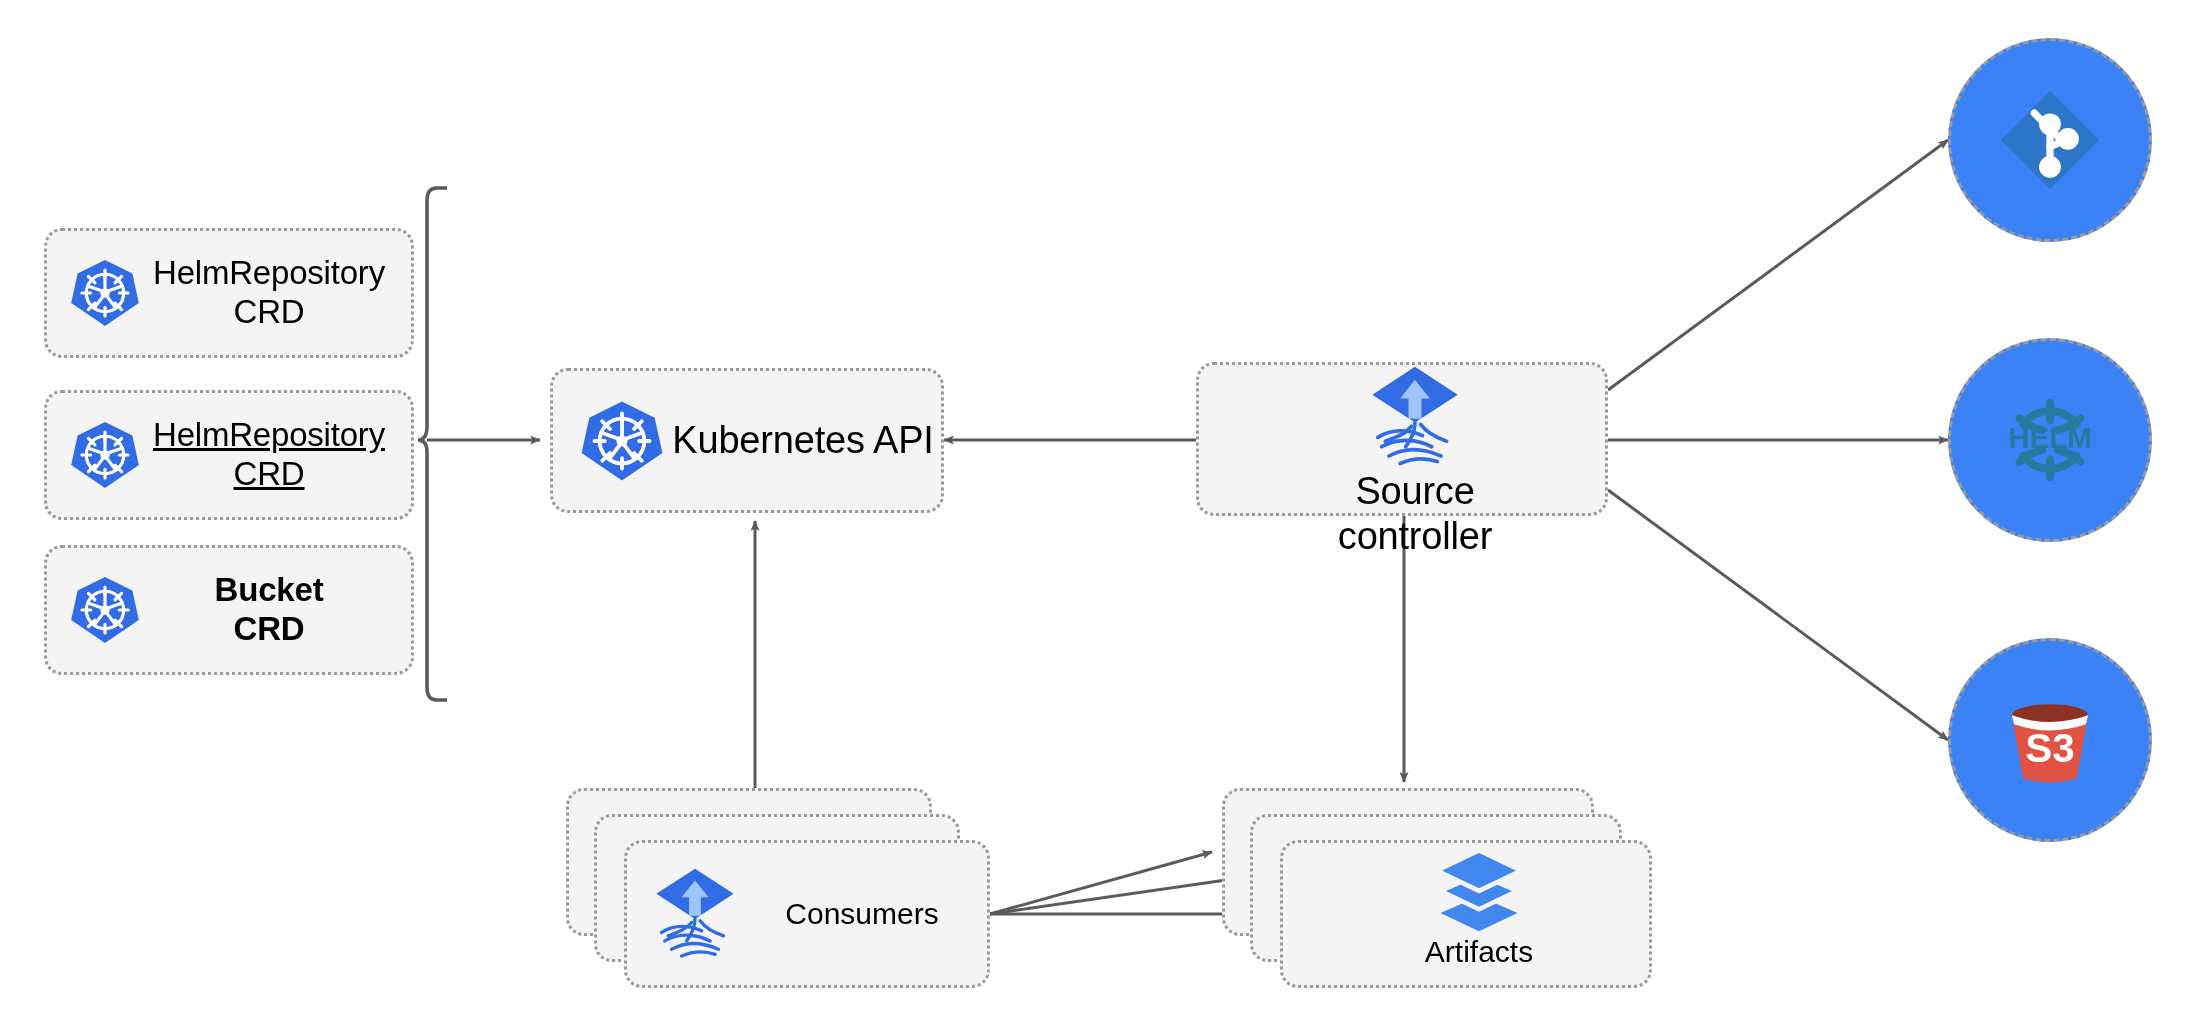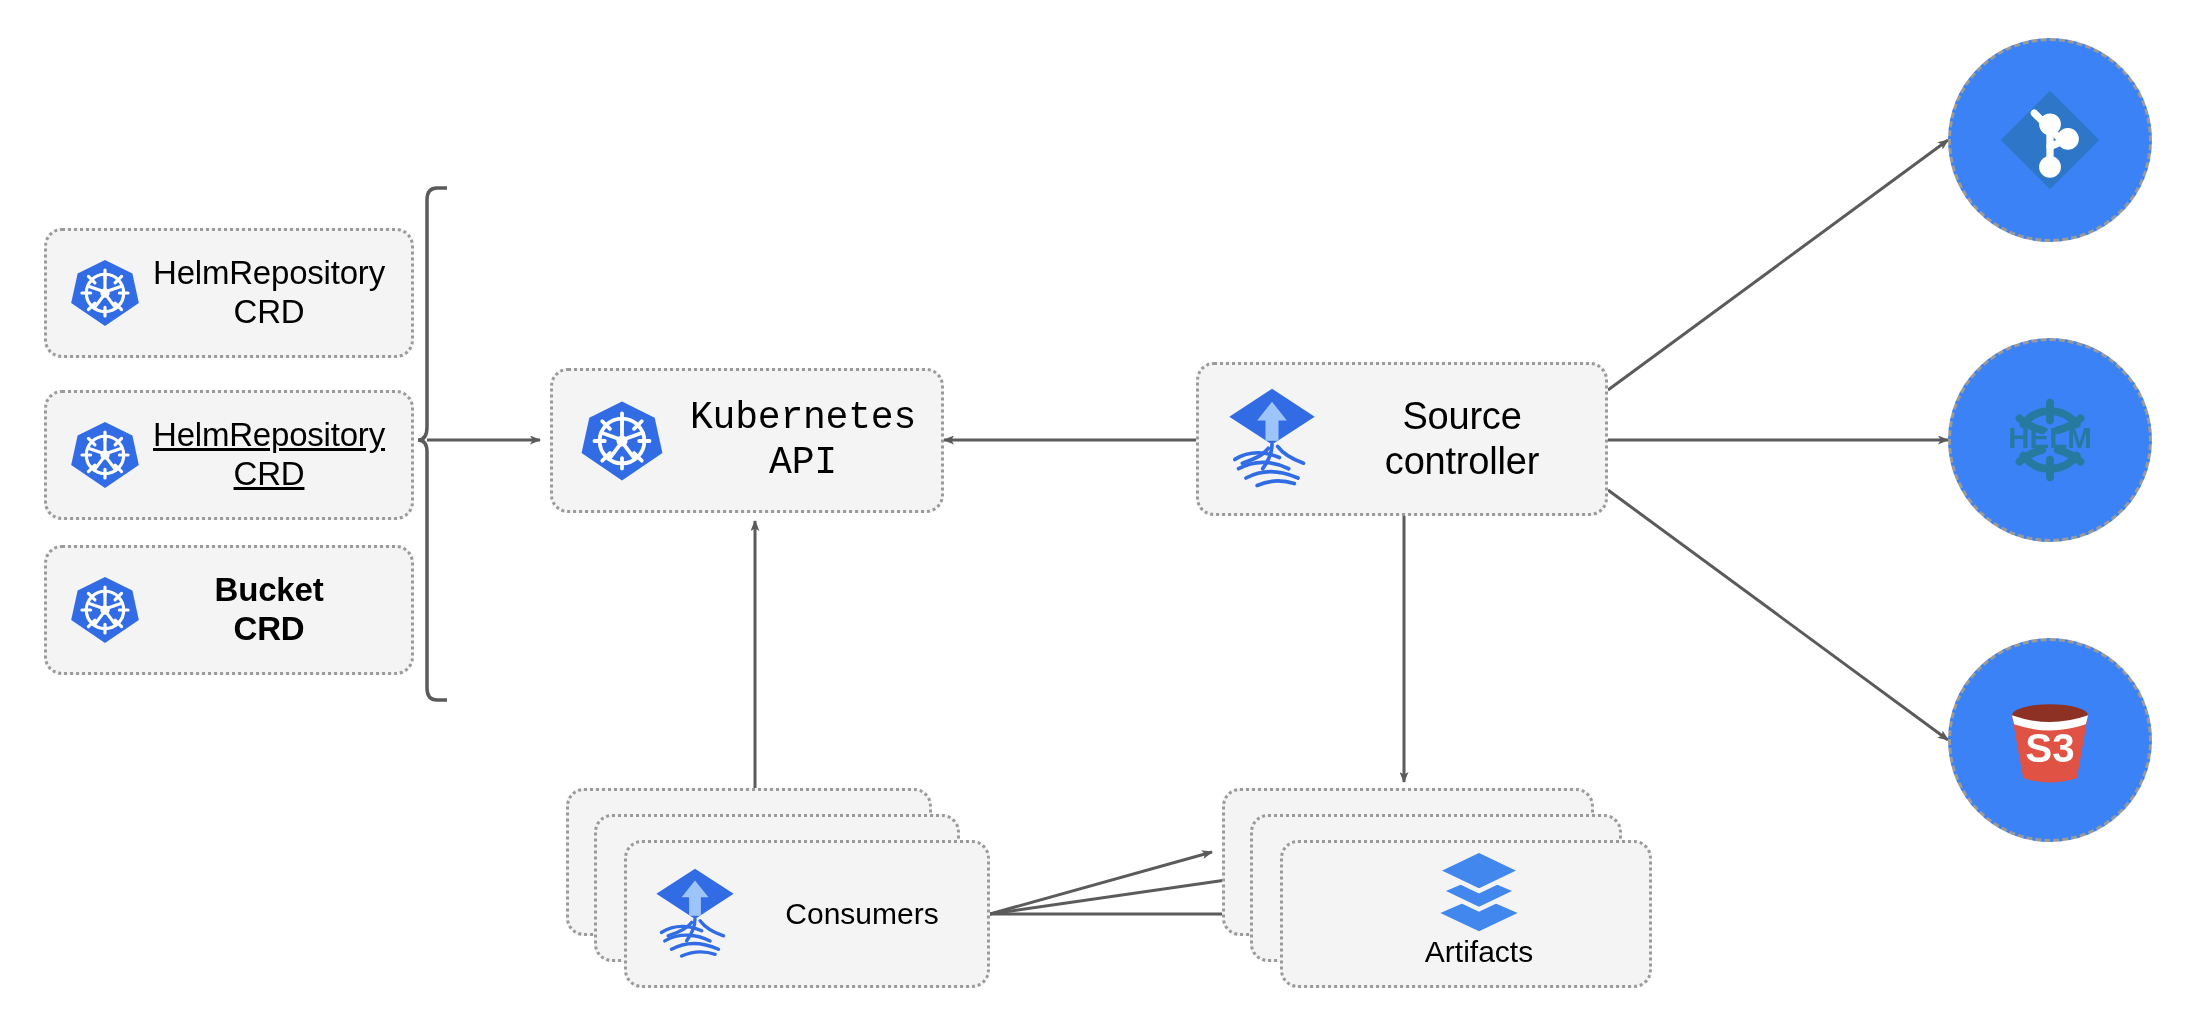--- a/index.html
+++ b/index.html
@@ -197,21 +197,21 @@
         <line x1="55" y1="47" x2="72" y2="41"></line>
         <line x1="53" y1="55" x2="65" y2="71"></line>
         <line x1="47" y1="55" x2="35" y2="71"></line>
         <line x1="45" y1="47" x2="28" y2="41"></line>
       </g>
     </svg>
     <span class="label">Bucket
 CRD</span>
   </div>
 
-  <div class="node big-node" style="left:550px; top:368px; width:394px; height:145px;font-family:Liberation Mono, monospace;">
+  <div class="node big-node" style="left:550px; top:368px; width:394px; height:145px;">
     <svg class="ico" width="86" height="86" viewBox="0 0 100 100">
       <polygon points="50,4 88,23 97,64 50,96 3,64 12,23" fill="#326ce5"></polygon>
       <g stroke="#ffffff" stroke-width="4.4" fill="none" stroke-linecap="round">
         <circle cx="50" cy="50" r="26"></circle>
         <circle cx="50" cy="50" r="6.5" fill="#ffffff" stroke="none"></circle>
         <line x1="50" y1="18" x2="50" y2="30"></line>
         <line x1="50" y1="70" x2="50" y2="82"></line>
         <line x1="18" y1="50" x2="30" y2="50"></line>
         <line x1="70" y1="50" x2="82" y2="50"></line>
         <line x1="27" y1="27" x2="36" y2="36"></line>
@@ -221,21 +221,21 @@
         <line x1="50" y1="44" x2="50" y2="25"></line>
         <line x1="55" y1="47" x2="72" y2="41"></line>
         <line x1="53" y1="55" x2="65" y2="71"></line>
         <line x1="47" y1="55" x2="35" y2="71"></line>
         <line x1="45" y1="47" x2="28" y2="41"></line>
       </g>
     </svg>
     <span class="label">Kubernetes API</span>
   </div>
 
-  <div class="node big-node" style="left:1196px; top:362px; width:412px; height:154px;">
+  <div class="node big-node" style="left:1196px; top:362px; width:412px; height:154px;flex-direction:column;">
     <svg class="ico" width="94" height="104" viewBox="0 0 100 112">
       <polygon points="50,2 96,32 50,62 4,32" fill="#326ce5"></polygon>
       <path d="M50,16 L66,36 L57,36 L57,58 L43,58 L43,36 L34,36 Z" fill="#9ec5fa"></path>
       <g fill="none" stroke="#326ce5" stroke-width="4" stroke-linecap="round">
         <path d="M10,78 C26,68 44,70 58,76"></path>
         <path d="M14,88 C32,78 52,80 68,88"></path>
         <path d="M22,98 C40,88 60,90 78,98"></path>
         <path d="M34,106 C48,100 62,100 74,104"></path>
         <path d="M50,62 C50,72 46,80 40,88"></path>
         <path d="M56,64 C62,72 72,78 84,82"></path>

